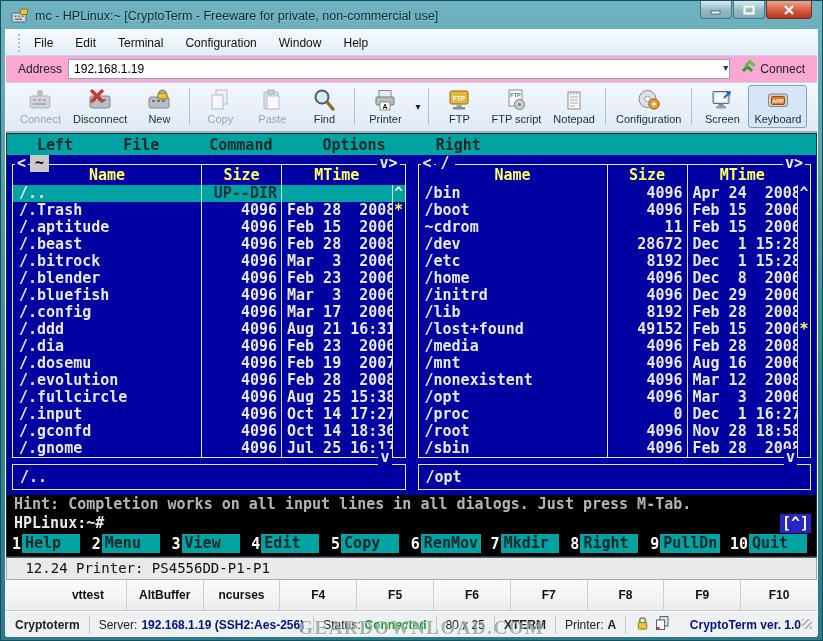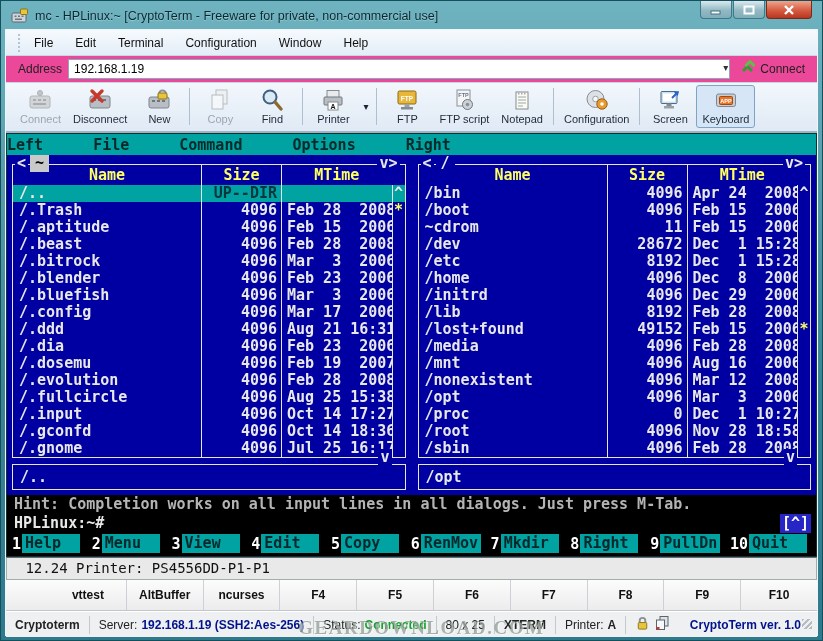--- a/index.html
+++ b/index.html
@@ -23,42 +23,42 @@
   .content { position: absolute; top: 28px; left: 4px; right: 4px; bottom: 4px;
     background: #dce7f3; border: 1px solid #eef5fb; }
 
   .menubar { height: 26px; display: flex; align-items: center; gap: 18px; padding-left: 26px;
     background: linear-gradient(#f6fafd,#e3edf7); border-bottom: 1px solid #c9d7e5; font-size: 12px; color: #111; }
   .menubar::before { content: ""; position: absolute; left: 12px; width: 3px; height: 18px;
     border-left: 2px dotted #b3c3d3; }
   .menu-item { padding: 2px 2px; cursor: default; }
 
   .addressbar { height: 27px; display: flex; align-items: center; gap: 6px; padding: 2px 8px 3px 12px;
-    background: #ec4899; border-bottom: 1px solid #c9d7e5; font-size: 12px; color: #222; }
+    background: #f9a8d4; border-bottom: 1px solid #c9d7e5; font-size: 12px; color: #222; }
   .addr-input-wrap { flex: 1; position: relative; height: 20px; }
   .addr-input { width: 100%; height: 20px; border: 1px solid #8aa6c2; background: #fff;
     font: 12px "Liberation Sans", sans-serif; padding: 1px 20px 1px 5px; }
   .addr-drop { position: absolute; right: 2px; top: 3px; font-size: 10px; color: #333; cursor: default; }
   .connect-go { display: flex; align-items: center; gap: 4px; font-size: 12px; color: #222; padding: 1px 4px; }
 
   .toolbar { height: 50px; display: flex; align-items: stretch; padding: 2px 2px 3px 8px;
     background: linear-gradient(#f2f7fc,#e0eaf5); border-bottom: 2px solid #9db3c8; }
   .tbtn { min-width: 52px; padding: 1px 5px; display: flex; flex-direction: column; align-items: center;
     justify-content: center; gap: 1px; font-size: 11px; color: #1c2b38; border: 1px solid transparent; border-radius: 3px; }
   .tbtn .ticon { width: 24px; height: 24px; }
   .tbtn.disabled { color: #9aa6b2; }
   .tbtn.disabled .ticon { filter: grayscale(1) opacity(.55); }
   .tbtn.pressed { background: #d6e6f6; border-color: #7fa3c3; }
   .tsep { width: 1px; background: #aebfd0; margin: 3px 4px; }
   .tdrop { align-self: center; font-size: 10px; color: #223; padding: 0 4px; }
 
   
   .terminal { height: 424px; background: #000; border: 1px solid #10342e; overflow: hidden;
     font-family: "DejaVu Sans Mono", monospace; font-size: 15px; font-weight: bold; color: #e8e8e8; }
-  .mc-menubar { height: 21px; background: #00a2a2; color: #062a2a; display: flex; align-items: center; }
+  .mc-menubar { height: 21px; background: #00a2a2; color: #062a2a; display: flex; align-items: center; padding-left: 30px; }
   .mc-menu-item { cursor: default; }
   .mc-menu-item + .mc-menu-item { margin-left: 50px; }
 
   .panels { height: 340px; background: #0000a2; display: flex; gap: 12px; padding: 0 5px; }
   .panel-wrap { flex: 1; min-width: 0; }
   .panel { position: relative; border: 1px solid #e6e6e6; margin-top: 9px; height: 294px; }
   .p-ovl { position: absolute; top: -10px; background: #0000a2; line-height: 17px; padding: 0 2px; }
   .p-tl { left: 2px; }
   .p-path { left: 17px; padding: 0 5px; }
   .p-path.active { background: #c9c9c9; color: #000; }
@@ -203,20 +203,28 @@
           <span>New</span>
         </div>
         <div class="tsep"></div>
         <div class="tbtn disabled">
           <span class="ticon"><svg viewBox="0 0 24 24" width="24" height="24">
               <rect x="8" y="2" width="11" height="14" fill="#eceef0" stroke="#8a9298"></rect>
               <rect x="4" y="7" width="11" height="14" fill="#fafbfc" stroke="#8a9298"></rect>
             </svg></span>
           <span>Copy</span>
         </div>
+        <div class="tbtn disabled">
+          <span class="ticon"><svg viewBox="0 0 24 24" width="24" height="24">
+              <rect x="4" y="4" width="14" height="17" rx="1" fill="#d9cfa8" stroke="#8f855e"></rect>
+              <rect x="8" y="2" width="6" height="4" fill="#aab0b6" stroke="#70787f"></rect>
+              <rect x="7" y="8" width="12" height="13" fill="#fff" stroke="#999"></rect>
+            </svg></span>
+          <span>Paste</span>
+        </div>
         <div class="tbtn">
           <span class="ticon"><svg viewBox="0 0 24 24" width="24" height="24">
               <circle cx="10" cy="9" r="6.5" fill="#d8eaf6" stroke="#3f5f7f" stroke-width="2"></circle>
               <line x1="15" y1="14" x2="21" y2="21" stroke="#8a6a30" stroke-width="3.4" stroke-linecap="round"></line>
             </svg></span>
           <span>Find</span>
         </div>
         <div class="tsep"></div>
         <div class="tbtn">
           <span class="ticon"><svg viewBox="0 0 24 24" width="24" height="24">
@@ -338,21 +346,21 @@
               <div class="p-row"><span class="c-name">/dev</span><span class="c-size">28672</span><span class="c-mtime">Dec  1 15:28</span><span class="c-mark"></span></div>
               <div class="p-row"><span class="c-name">/etc</span><span class="c-size">8192</span><span class="c-mtime">Dec  1 15:28</span><span class="c-mark"></span></div>
               <div class="p-row"><span class="c-name">/home</span><span class="c-size">4096</span><span class="c-mtime">Dec  8  2006</span><span class="c-mark"></span></div>
               <div class="p-row"><span class="c-name">/initrd</span><span class="c-size">4096</span><span class="c-mtime">Dec 29  2006</span><span class="c-mark"></span></div>
               <div class="p-row"><span class="c-name">/lib</span><span class="c-size">8192</span><span class="c-mtime">Feb 28  2008</span><span class="c-mark"></span></div>
               <div class="p-row"><span class="c-name">/lost+found</span><span class="c-size">49152</span><span class="c-mtime">Feb 15  2006</span><span class="c-mark star">*</span></div>
               <div class="p-row"><span class="c-name">/media</span><span class="c-size">4096</span><span class="c-mtime">Feb 28  2008</span><span class="c-mark"></span></div>
               <div class="p-row"><span class="c-name">/mnt</span><span class="c-size">4096</span><span class="c-mtime">Aug 16  2006</span><span class="c-mark"></span></div>
               <div class="p-row"><span class="c-name">/nonexistent</span><span class="c-size">4096</span><span class="c-mtime">Mar 12  2008</span><span class="c-mark"></span></div>
               <div class="p-row"><span class="c-name">/opt</span><span class="c-size">4096</span><span class="c-mtime">Mar  3  2006</span><span class="c-mark"></span></div>
-              <div class="p-row"><span class="c-name">/proc</span><span class="c-size">0</span><span class="c-mtime">Dec  1 10:27</span><span class="c-mark"></span></div>
+              <div class="p-row"><span class="c-name">/proc</span><span class="c-size">0</span><span class="c-mtime">Dec  1 16:27</span><span class="c-mark"></span></div>
               <div class="p-row"><span class="c-name">/root</span><span class="c-size">4096</span><span class="c-mtime">Nov 28 18:58</span><span class="c-mark"></span></div>
               <div class="p-row"><span class="c-name">/sbin</span><span class="c-size">4096</span><span class="c-mtime">Feb 28  2008</span><span class="c-mark"></span></div>
             </div>
             <div class="pfoot">/opt</div>
           </div>
       </div>
       <div class="hintline">Hint: Completion works on all input lines in all dialogs. Just press M-Tab.</div>
       <div class="promptline">
         <span>HPLinux:~#</span>
         <span class="scroll-tag">[^]</span>

